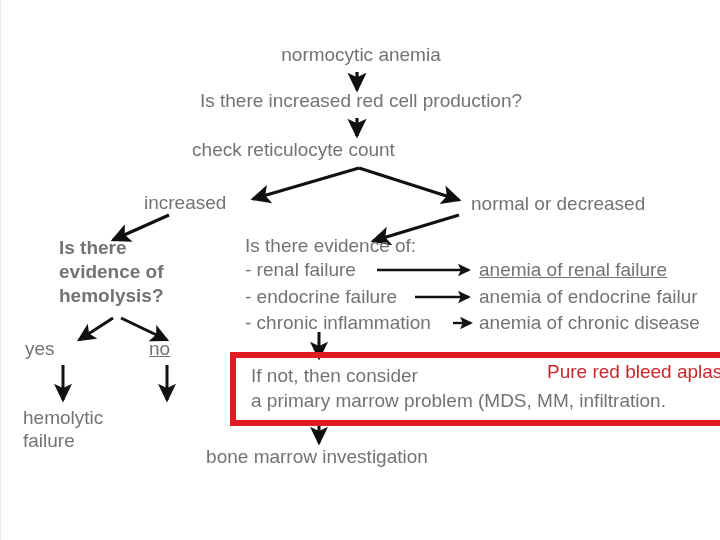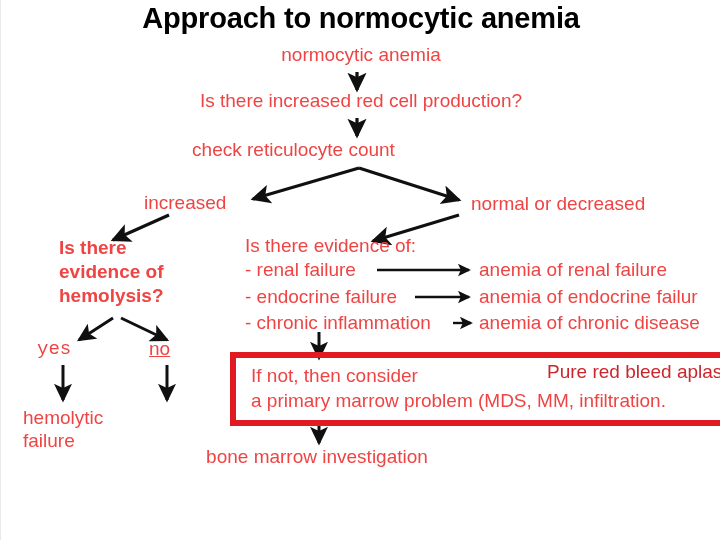--- a/index.html
+++ b/index.html
@@ -14,21 +14,21 @@
     position: relative;
     width: 720px;
     height: 540px;
     background: #ffffff;
     overflow: hidden;
     border-left: 1px solid #e9e9e9;
     box-sizing: border-box;
   }
   .node {
     position: absolute;
-    color: #ef4444;
+    color: #737373;
     font-family: "Liberation Sans", sans-serif;
     white-space: nowrap;
     line-height: 1.16;
   }
   #title {
     left: 0;
     top: 2px;
     width: 720px;
     text-align: center;
     font-size: 29px;
@@ -79,21 +79,20 @@
     font-size: 19px;
   }
   .boxline1 { font-size: 19px; }
   .boxline2 { font-size: 19px; }
 </style>
 </head>
 <body>
 
 <div id="slide">
 
-  <div id="title" class="node">Approach to normocytic anemia</div>
 
   <svg class="layer" viewBox="0 0 720 540">
     <defs>
       <marker id="ah" markerWidth="7" markerHeight="7" refX="5.4" refY="3" orient="auto">
         <path d="M0,0 L6.2,3 L0,6 L1.4,3 z" fill="#101010"></path>
       </marker>
       <marker id="ahs" markerWidth="6" markerHeight="6" refX="4.6" refY="2.6" orient="auto">
         <path d="M0,0 L5.4,2.6 L0,5.2 L1.2,2.6 z" fill="#101010"></path>
       </marker>
     </defs>
@@ -130,31 +129,31 @@
   <div class="node lvl" style="left:0; top:90px; width:720px;">Is there increased red cell production?</div>
 
   <div class="node lvl" style="left:0; top:139px; width:585px;">check reticulocyte count</div>
 
   <div class="node branchlabel" style="left:143px; top:192px;">increased</div>
 
   <div class="node branchlabel" style="left:470px; top:193px;">normal or decreased</div>
 
   <div class="node qbox" style="left:42px; top:236px; width:150px;margin-left:16px;">Is there evidence of hemolysis?</div>
 
-  <div class="node ynlabel" style="left:36px; top:338px;font-family:Liberation Mono, monospace;">yes</div>
+  <div class="node ynlabel" style="left:24px; top:338px;">yes</div>
 
   <div class="node ynlabel" style="left:148px; top:338px;text-decoration:underline;">no</div>
 
   <div class="node leaf" style="left:22px; top:406px; width:120px;">hemolytic failure</div>
 
 
   <div class="node listhead" style="left:244px; top:235px;">Is there evidence of:</div>
 
   <div class="node listitem" style="left:244px; top:259px;">- renal failure</div>
-  <div class="node outcome" style="left:478px; top:259px;">anemia of renal failure</div>
+  <div class="node outcome" style="left:478px; top:259px;text-decoration:underline;">anemia of renal failure</div>
 
   <div class="node listitem" style="left:244px; top:286px;">- endocrine failure</div>
   <div class="node outcome" style="left:478px; top:286px;">anemia of endocrine failur</div>
 
   <div class="node listitem" style="left:244px; top:312px;">- chronic inflammation</div>
   <div class="node outcome" style="left:478px; top:312px;">anemia of chronic disease</div>
 
   <div id="redbox"></div>
 
   <div class="node boxline1" style="left:250px; top:365px;">If not, then consider</div>

